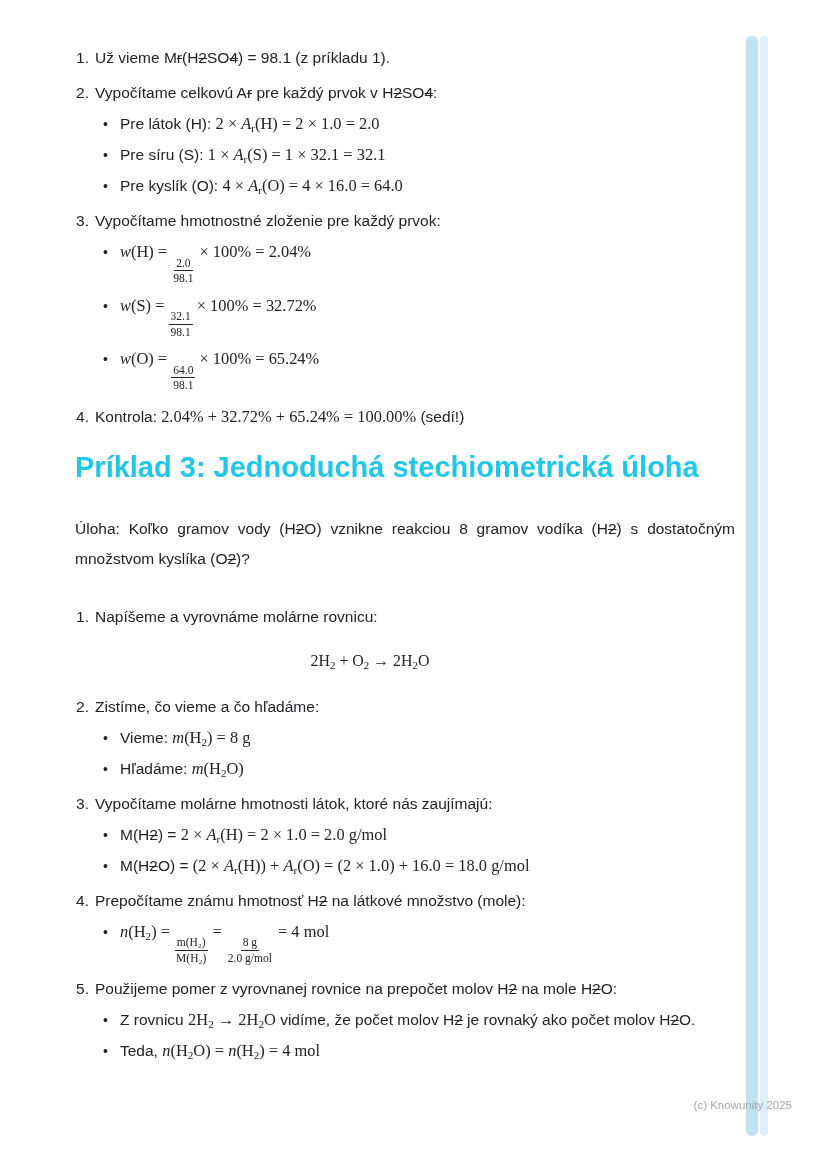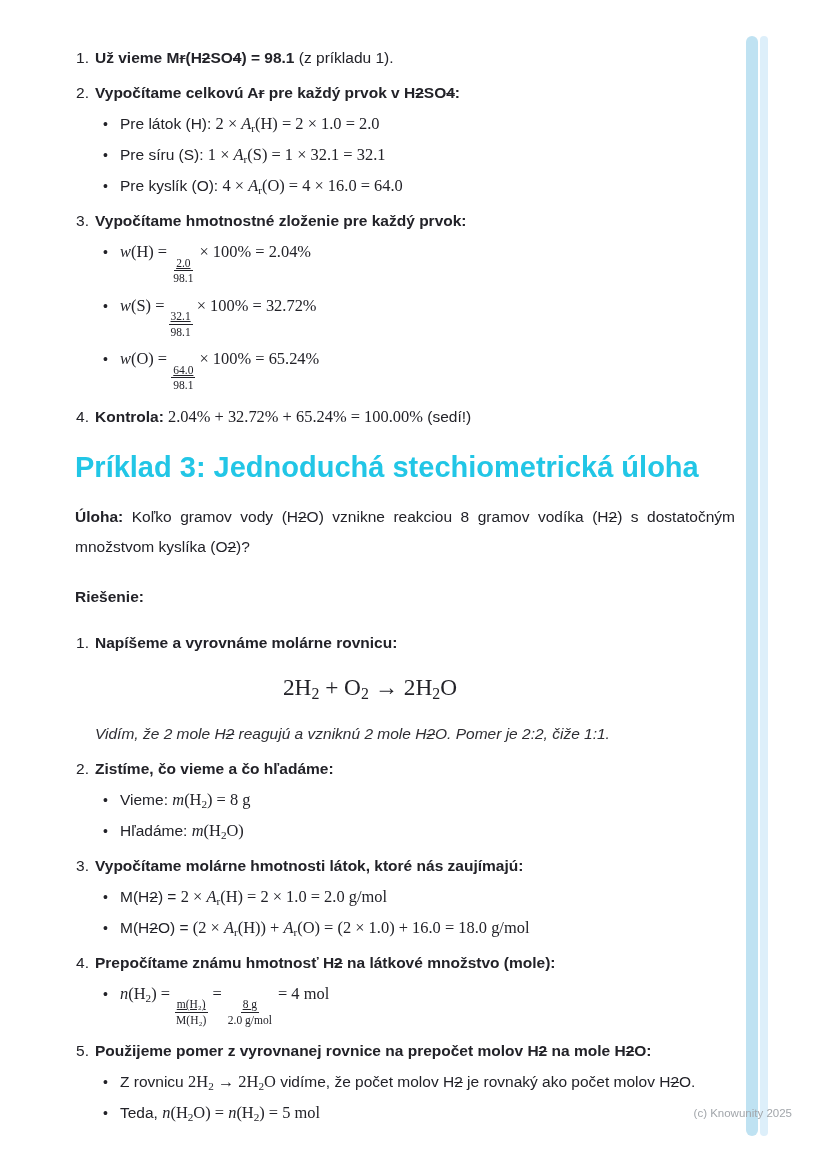--- a/index.html
+++ b/index.html
@@ -9,40 +9,40 @@
   .content { position:absolute; left:75px; top:34px; width:660px; font-size:15.5px; line-height:22px; }
 
   .blk-numbered { display:flex; margin:13px 0 5px; }
   .blk-numbered .num { flex:0 0 auto; min-width:14px; margin-right:6px; text-align:right; font-weight:400; }
   .ibody { flex:1 1 auto; }
 
   .blk-bullet { display:flex; margin:9px 0; padding-left:28px; }
   .blk-bullet .dot { flex:0 0 17px; font-size:14px; }
 
   .blk-heading { margin:24px 0 16px; font-size:29px; line-height:30px; font-weight:700; color:var(--accent); }
-  .blk-paragraph { margin:20px 0; line-height:30px; text-align:justify; }
-  .blk-equation { margin:22px 0 24px; text-align:center; padding-right:70px; font-size:22px; }
+  .blk-paragraph { margin:32px 0; line-height:30px; text-align:justify; }
+  .blk-equation { margin:22px 0 24px; text-align:center; padding-right:70px; font-size:15px; }
   .blk-note { margin:16px 0 10px; padding-left:20px; font-style:italic; color:#2e2e33; }
 
-  .b { font-weight:700; }
+  .b { font-weight:400; }
   .i { font-style:italic; }
   .st { text-decoration:line-through; }
 
   .math { font-family:"Liberation Serif","DejaVu Serif",serif; font-size:1.06em; }
   .math .mi { font-style:italic; }
   .math sub { font-size:0.68em; vertical-align:-0.25em; line-height:0; }
 
   .frac { display:inline-flex; flex-direction:column; align-items:center; vertical-align:-0.85em;
           font-size:0.70em; line-height:1.25; text-align:center; }
-  .frac .fnum { border-bottom:1px solid currentColor; padding:0 2px;text-decoration:underline; }
+  .frac .fnum { border-bottom:1px solid currentColor; padding:0 2px; }
   .frac .fden { padding:0 2px; }
 
   .stripe  { position:absolute; left:746px; top:36px; width:12px; height:1100px; background:var(--stripe); border-radius:7px; }
   .stripe2 { position:absolute; left:760px; top:36px; width:8px;  height:1100px; background:#ddeffa; border-radius:6px; }
-  .footer  { position:absolute; right:36px; bottom:52px; font-size:11.5px; color:#a2a6ab; z-index:3; }
+  .footer  { position:absolute; right:36px; bottom:60px; font-size:11.5px; color:#a2a6ab; z-index:3; }
 </style>
 </head>
 <body>
 
 <div class="page">
   <div class="content">
       <div class="blk-numbered">
         <span class="num">1.</span>
         <div class="ibody"><span class="b">Už vieme M</span><span class="b st">r</span><span class="b">(H</span><span class="b st">2</span><span class="b">SO</span><span class="b st">4</span><span class="b">) = 98.1</span><span> (z príkladu 1).</span></div>
       </div>
@@ -86,27 +86,25 @@
               <span class="fnum">64.0</span>
               <span class="fden">98.1</span>
             </span><span> × 100% = 65.24%</span></span></div>
       </div>
       <div class="blk-numbered">
         <span class="num">4.</span>
         <div class="ibody"><span class="b">Kontrola:</span><span class="math"><span> 2.04% + 32.72% + 65.24% = 100.00%</span></span><span> (sedí!)</span></div>
       </div>
       <div class="blk-heading"><span>Príklad 3: Jednoduchá stechiometrická úloha</span></div>
       <div class="blk-paragraph"><span class="b">Úloha:</span><span> Koľko gramov vody (H</span><span class="st">2</span><span>O) vznikne reakciou 8 gramov vodíka (H</span><span class="st">2</span><span>) s dostatočným množstvom kyslíka (O</span><span class="st">2</span><span>)?</span></div>
-      <div class="blk-paragraph"><span class="b">Riešenie:</span></div>
       <div class="blk-numbered">
         <span class="num">1.</span>
         <div class="ibody"><span class="b">Napíšeme a vyrovnáme molárne rovnicu:</span></div>
       </div>
       <div class="blk-equation"><span class="math"><span>2H</span><sub>2</sub><span> + O</span><sub>2</sub><span> → 2H</span><sub>2</sub><span>O</span></span></div>
-      <div class="blk-note"><span class="i">Vidím, že 2 mole H</span><span class="i st">2</span><span class="i"> reagujú a vzniknú 2 mole H</span><span class="i st">2</span><span class="i">O. Pomer je 2:2, čiže 1:1.</span></div>
       <div class="blk-numbered">
         <span class="num">2.</span>
         <div class="ibody"><span class="b">Zistíme, čo vieme a čo hľadáme:</span></div>
       </div>
       <div class="blk-bullet">
         <span class="dot">•</span>
         <div class="ibody"><span>Vieme: </span><span class="math"><span class="mi">m</span><span>(H</span><sub>2</sub><span>) = 8 g</span></span></div>
       </div>
       <div class="blk-bullet">
         <span class="dot">•</span>
@@ -141,19 +139,19 @@
       <div class="blk-numbered">
         <span class="num">5.</span>
         <div class="ibody"><span class="b">Použijeme pomer z vyrovnanej rovnice na prepočet molov H</span><span class="b st">2</span><span class="b"> na mole H</span><span class="b st">2</span><span class="b">O:</span></div>
       </div>
       <div class="blk-bullet">
         <span class="dot">•</span>
         <div class="ibody"><span>Z rovnicu </span><span class="math"><span>2H</span><sub>2</sub><span> → 2H</span><sub>2</sub><span>O</span></span><span> vidíme, že počet molov H</span><span class="st">2</span><span> je rovnaký ako počet molov H</span><span class="st">2</span><span>O.</span></div>
       </div>
       <div class="blk-bullet">
         <span class="dot">•</span>
-        <div class="ibody"><span>Teda, </span><span class="math"><span class="mi">n</span><span>(H</span><sub>2</sub><span>O) = </span><span class="mi">n</span><span>(H</span><sub>2</sub><span>) = 5 mol</span></span></div>
+        <div class="ibody"><span>Teda, </span><span class="math"><span class="mi">n</span><span>(H</span><sub>2</sub><span>O) = </span><span class="mi">n</span><span>(H</span><sub>2</sub><span>) = 4 mol</span></span></div>
       </div>
     </div>
   <div class="stripe"></div>
   <div class="stripe2"></div>
   <div class="footer">(c) Knowunity 2025</div>
 </div>
 
 </body></html>

